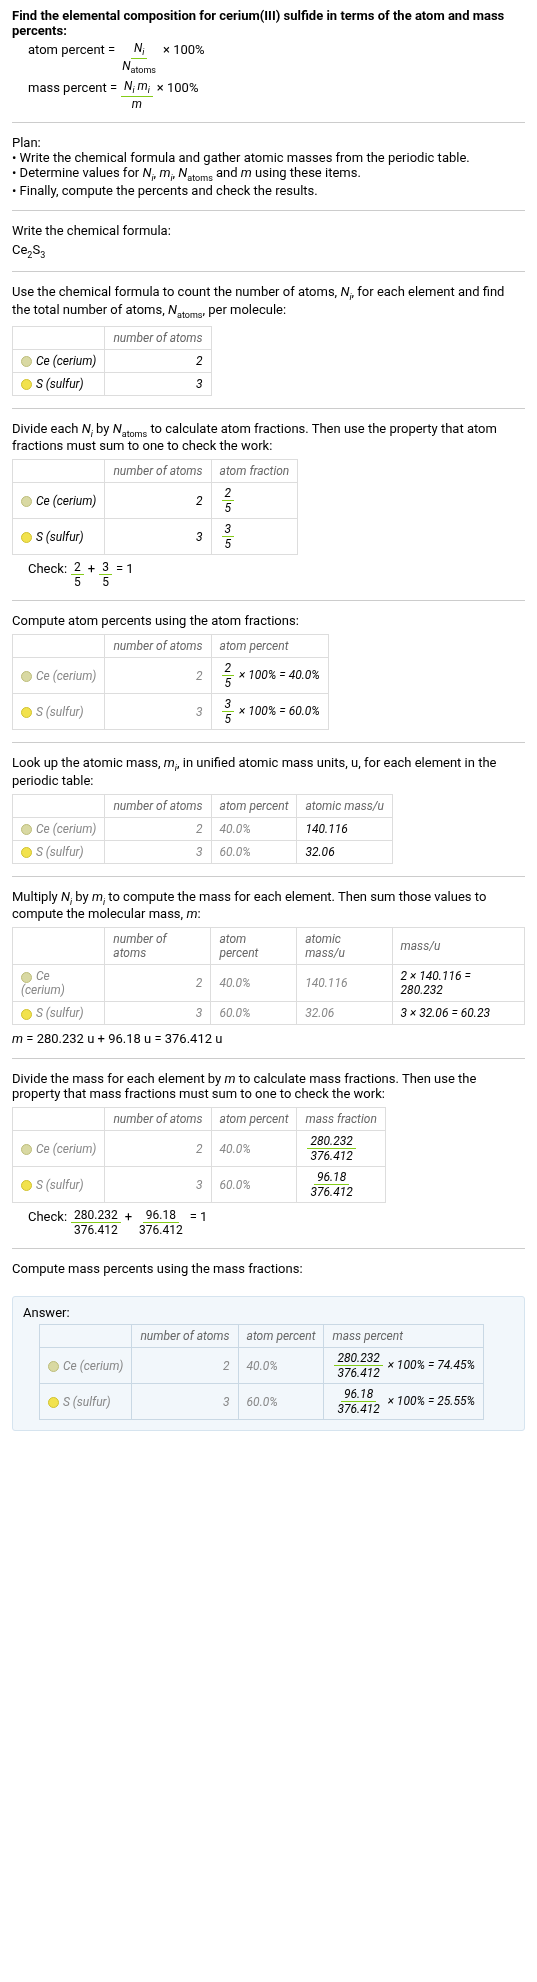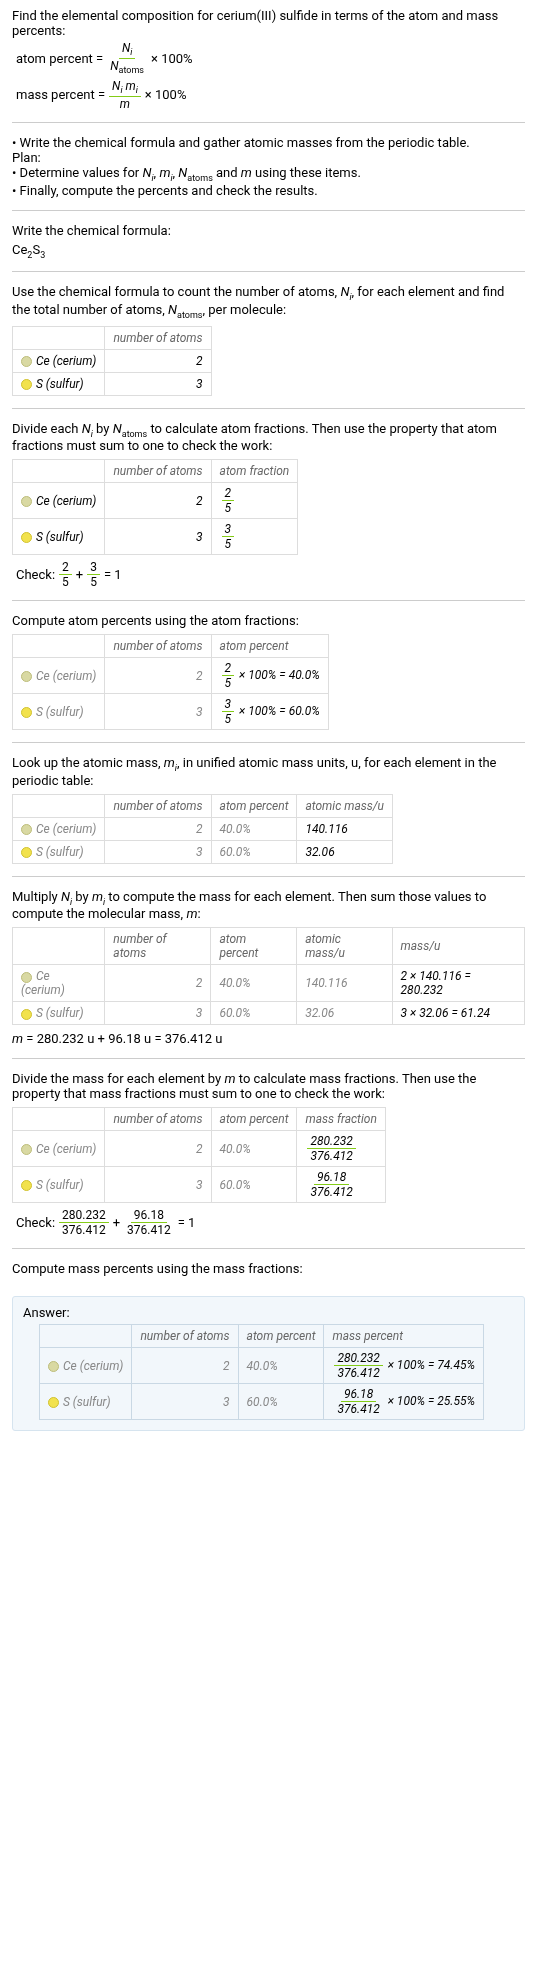--- a/index.html
+++ b/index.html
@@ -11,39 +11,39 @@
     color: #000;
     font-size: 13px;
   }
   .section { margin-bottom: 4px; }
   hr {
     border: none;
     border-top: 1px solid #ccc;
     margin: 12px 0;
   }
   .formula-line {
-    margin: 4px 4px;
+    margin: 4px 16px;
     display: flex;
-    align-items: center;
+    align-items: flex-start;
     flex-wrap: wrap;
     gap: 2px;
   }
   .frac {
     display: inline-flex;
     flex-direction: column;
     align-items: center;
     vertical-align: middle;
     line-height: 1;
     font-size: 12px;
     margin: 0 2px;
   }
   .frac .num { border-bottom: 1px solid #84cc16; padding: 0 3px 1px; }
   .frac .den { padding: 1px 3px 0; }
   .sub { font-size: 9px; vertical-align: sub; }
-  .intro { margin-bottom: 2px; }
+  .intro { margin-bottom: 2px; font-weight: bold; }
   table {
     border-collapse: collapse;
     margin: 6px 0;
     font-size: 12px;
     font-style: italic;
   }
   th, td {
     border: 1px solid #ddd;
     padding: 4px 8px;
     text-align: left;
@@ -97,22 +97,22 @@
     <span class="frac">
       <span class="num"><i>N<span class="sub">i</span> m<span class="sub">i</span></i></span>
       <span class="den"><i>m</i></span>
     </span>
     <span> × 100%</span>
   </div>
 </div>
 <hr>
 
 <div class="section">
+  <div>Plan:</div>
   <div>• Write the chemical formula and gather atomic masses from the periodic table.</div>
-  <div>Plan:</div>
   <div>
     <span>• Determine values for </span><i>N<span class="sub">i</span></i>, <i>m<span class="sub">i</span></i>, <i>N</i><span class="sub">atoms</span> and <i>m</i><span> using these items.</span>
   </div>
   <div>• Finally, compute the percents and check the results.</div>
 </div>
 <hr>
 
 <div class="section">
   <div>Write the chemical formula:</div>
   <div style="margin-top:4px;">Ce<span class="chem-sub">2</span>S<span class="chem-sub">3</span></div>
@@ -257,21 +257,21 @@
       <td class="num-cell gray">2</td>
       <td class="gray">40.0%</td>
       <td class="gray">140.116</td>
       <td>2 × 140.116 = 280.232</td>
     </tr>
     <tr>
       <td><span class="dot s"></span><span class="gray">S (sulfur)</span></td>
       <td class="num-cell gray">3</td>
       <td class="gray">60.0%</td>
       <td class="gray">32.06</td>
-      <td>3 × 32.06 = 61.24</td>
+      <td>3 × 32.06 = 60.23</td>
     </tr>
   </tbody>
     </table>
   <div><i>m</i> = 280.232 u + 96.18 u = 376.412 u</div>
 </div>
 <hr>
 
 <div class="section">
   <div>Divide the mass for each element by <i>m</i> to calculate mass fractions. Then use the property that mass fractions must sum to one to check the work:</div>
   <table>

